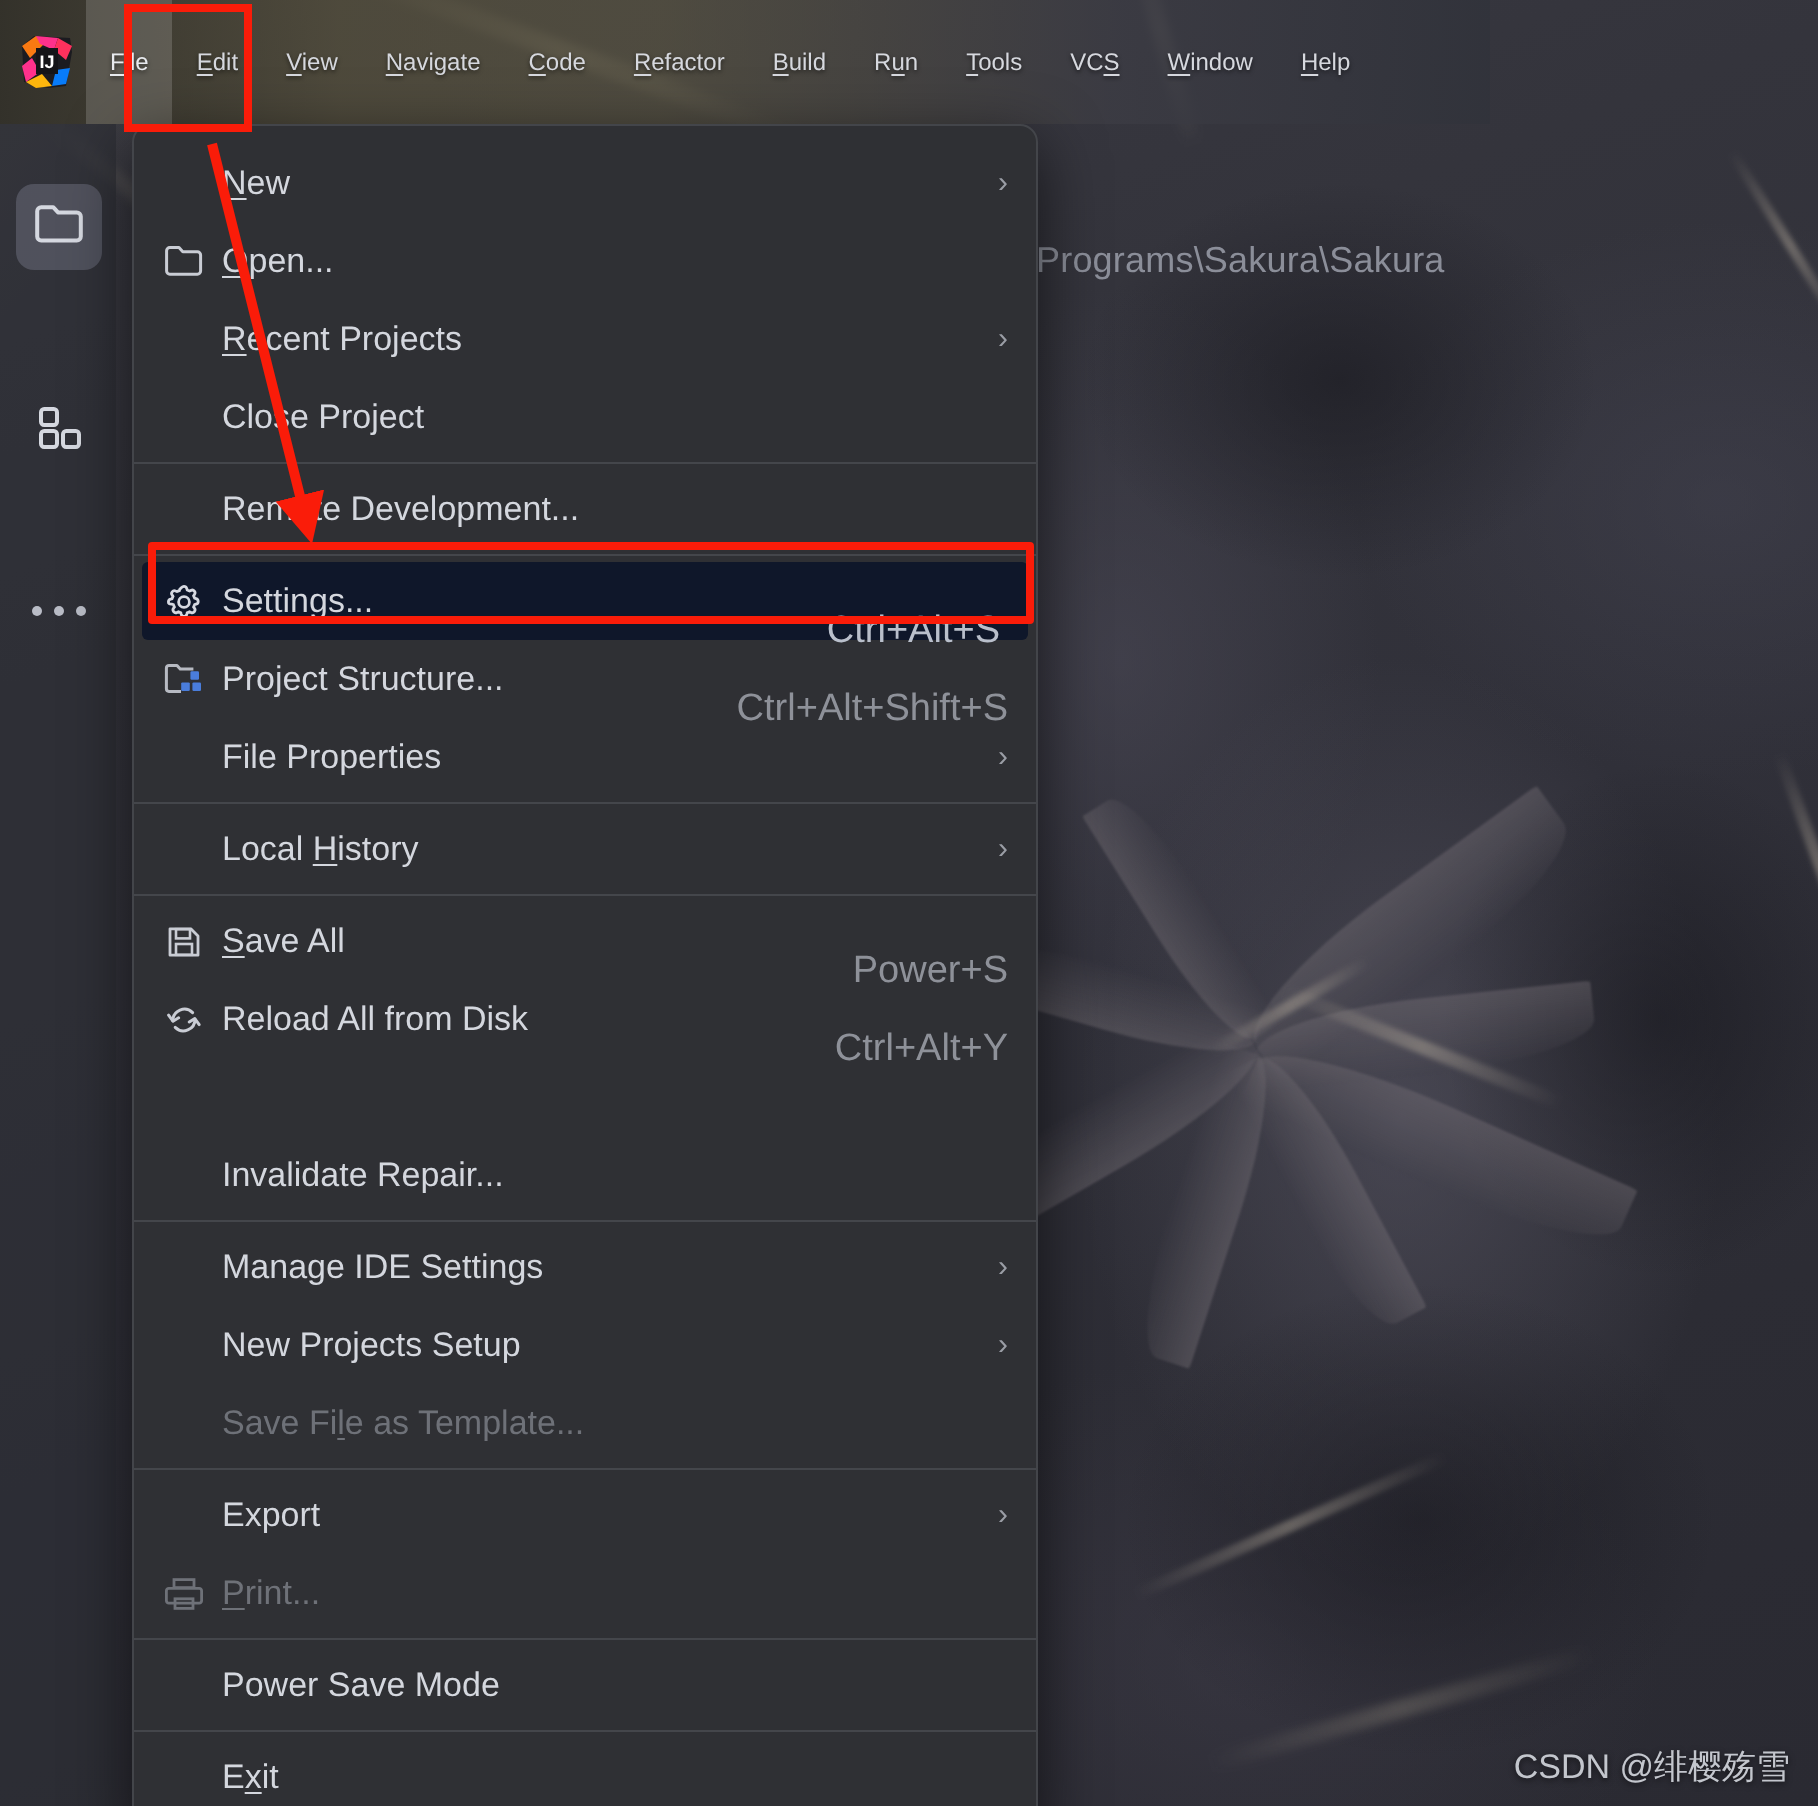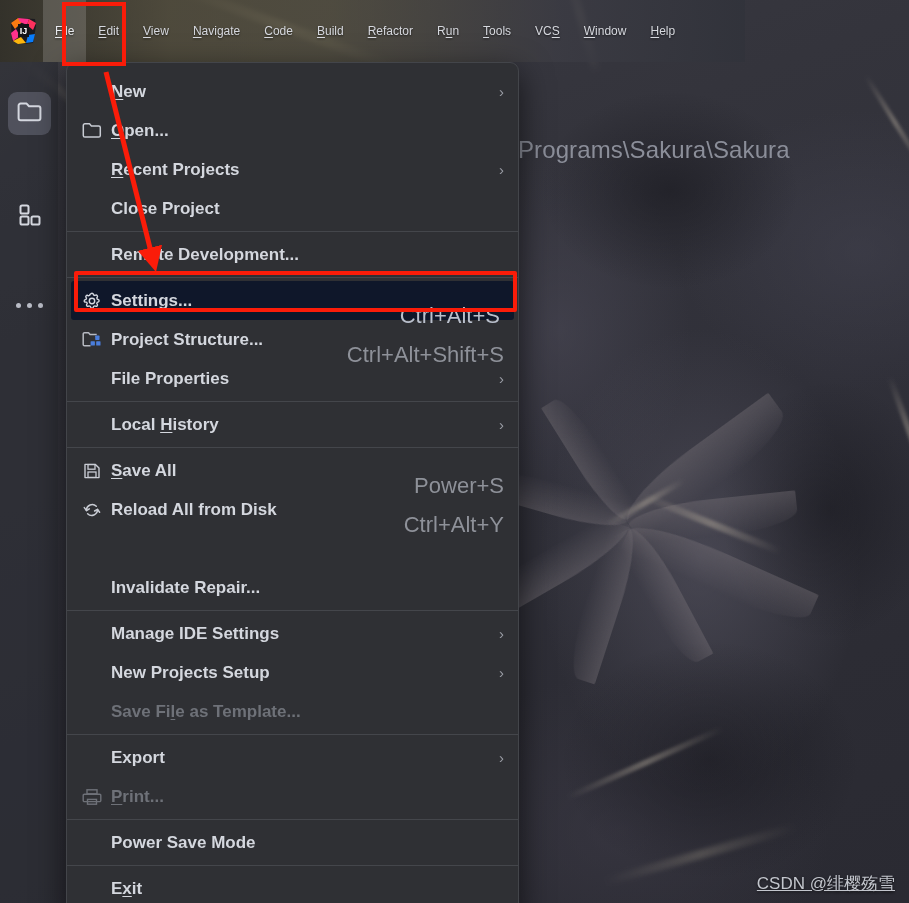--- a/index.html
+++ b/index.html
@@ -116,23 +116,23 @@
   #tool-more {
     position: absolute; left: 8px; top: 230px;
     width: 43px; height: 26px;
     display: flex; align-items: center; justify-content: center;
     gap: 6px;
   }
   .dot3 { width: 5px; height: 5px; border-radius: 50%; background: #b9bcc6; }
 
   
   #bg-path {
-    position: absolute; left: 518px; top: 136px;
+    position: absolute; left: 518px; top: 120px;
     color: #8b8e99;
-    font-size: 24px;
+    font-size: 18px;
     letter-spacing: 0.1px;
     z-index: 5;
     white-space: nowrap;
   }
   #bg-divider {
     position: absolute; left: 516px; top: 118px;
     width: 1px; height: 68px;
     background: rgba(120,122,132,0.45);
     z-index: 5;
   }
@@ -168,25 +168,25 @@
     background: #0f172a;
     border-radius: 3px;
     margin: 0 4px;
     padding-left: 8px;
   }
   .micon {
     width: 26px; min-width: 26px; height: 22px;
     display: flex; align-items: center; justify-content: center;
     margin-right: 6px;
   }
-  .mlabel { flex: 1 1 auto; font-weight: bold; }
+  .mlabel { flex: 1 1 auto; }
   .mlabel .mn { text-decoration: underline; text-underline-offset: 2px; }
   .mshort {
     color: #8e9199;
-    font-size: 22px;
+    font-size: 19px;
     margin-left: 22px;
     margin-top: 31px;
   }
   .mrow.selected .mshort { color: #b9bfcb; }
   .mchev {
     color: #9a9da5;
     font-size: 15px;
     margin-left: 18px;
     line-height: 1;
   }
@@ -211,21 +211,20 @@
   }
 
   
   #watermark {
     position: absolute; right: 14px; bottom: 8px;
     color: #c3c6cd;
     font-size: 17px;
     z-index: 50;
     text-shadow: 0 1px 3px rgba(0,0,0,0.6);
     white-space: nowrap;
-    text-decoration: underline;
   }
 </style>
 </head>
 <body>
 
 <div id="app">
 
   <div id="bg-photo">
     <div class="dark-blob" style="left:540px;top:90px;width:260px;height:200px;"></div>
     <div class="dark-blob" style="left:720px;top:380px;width:220px;height:260px;"></div>
@@ -295,22 +294,22 @@
         <rect x="9" y="7" width="11" height="13" fill="#141418"></rect>
         <text x="14.5" y="17" font-family="'Liberation Sans',sans-serif" font-size="9" font-weight="bold" fill="#ffffff" text-anchor="middle">IJ</text>
       </svg>
     </div>
     <div id="menubar-items" style="display:flex;align-items:center;">
         <div class="menu-item" id="menu-file"><span class="mn">F</span>ile</div>
         <div class="menu-item"><span class="mn">E</span>dit</div>
         <div class="menu-item"><span class="mn">V</span>iew</div>
         <div class="menu-item"><span class="mn">N</span>avigate</div>
         <div class="menu-item"><span class="mn">C</span>ode</div>
+        <div class="menu-item"><span class="mn">R</span>efactor</div>
         <div class="menu-item"><span class="mn">B</span>uild</div>
-        <div class="menu-item"><span class="mn">R</span>efactor</div>
         <div class="menu-item">R<span class="mn">u</span>n</div>
         <div class="menu-item"><span class="mn">T</span>ools</div>
         <div class="menu-item">VC<span class="mn">S</span></div>
         <div class="menu-item"><span class="mn">W</span>indow</div>
         <div class="menu-item"><span class="mn">H</span>elp</div>
       </div>
   </div>
 
   <div id="file-menu">
       <div class="mgroup">

